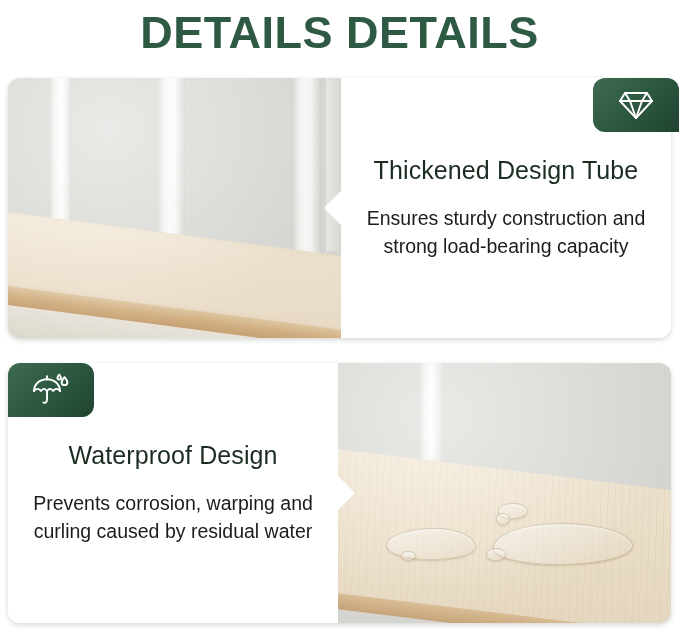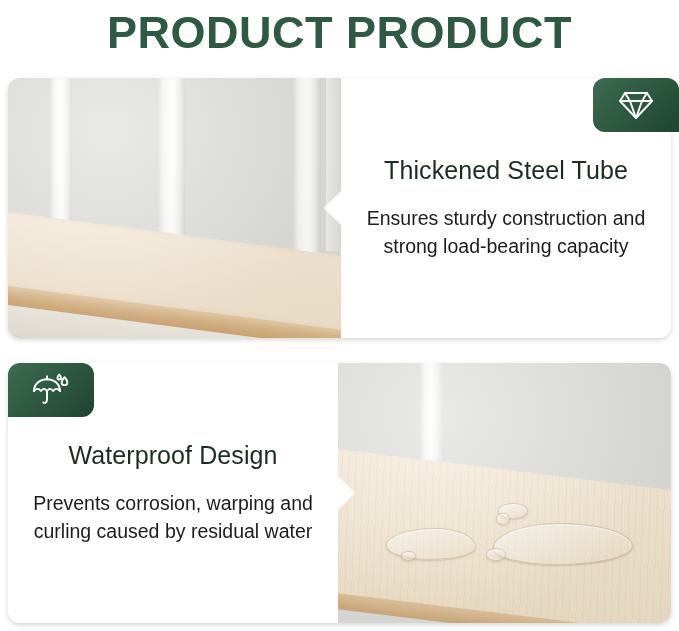--- a/index.html
+++ b/index.html
@@ -240,41 +240,41 @@
   .badge-topleft {
     top: 363px;
     left: 8px;
     border-radius: 12px 12px 12px 0;
   }
   .badge svg { display: block; }
 </style>
 </head>
 <body>
 
-<div class="page-title">PRODUCT PRODUCT</div>
+<div class="page-title">DETAILS DETAILS</div>
 
 <div class="card card-one">
 
   <div class="photo">
     <div class="tube tube-a"></div>
     <div class="tube tube-b"></div>
     <div class="tube tube-c"></div>
     <div class="tube-edge"></div>
 
     <div class="shelf1">
       <div class="shelf1-top"></div>
       <div class="shelf1-edge"></div>
       <div class="shelf1-under"></div>
     </div>
 
     <div class="notch notch-right"></div>
   </div>
 
   <div class="text-pane">
-    <div class="feature-heading">Thickened Steel Tube</div>
+    <div class="feature-heading">Thickened Design Tube</div>
     <div class="feature-body">Ensures sturdy construction and strong load-bearing capacity</div>
   </div>
 
 </div>
 
 <div class="badge badge-topright">
   <span>
     <svg width="34" height="30" viewBox="0 0 34 30" fill="none" stroke="#ffffff" stroke-width="1.9" stroke-linejoin="round" stroke-linecap="round">
       <path d="M6 3 H28 L33 11 L17 28 L1 11 Z"></path>
       <path d="M1 11 H33"></path>

